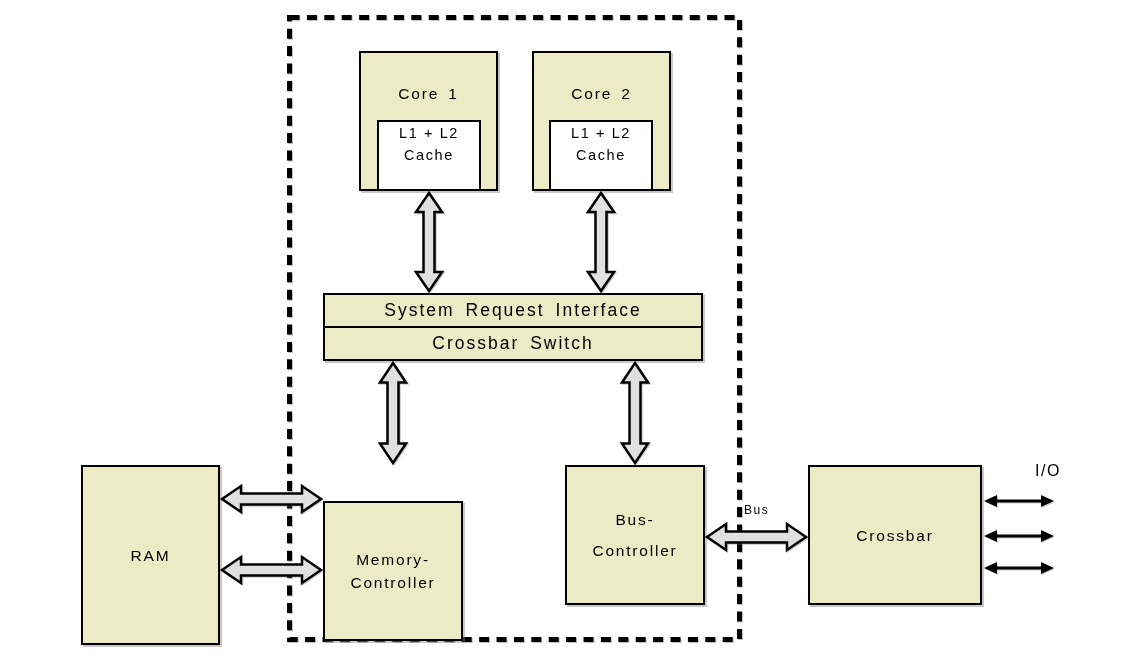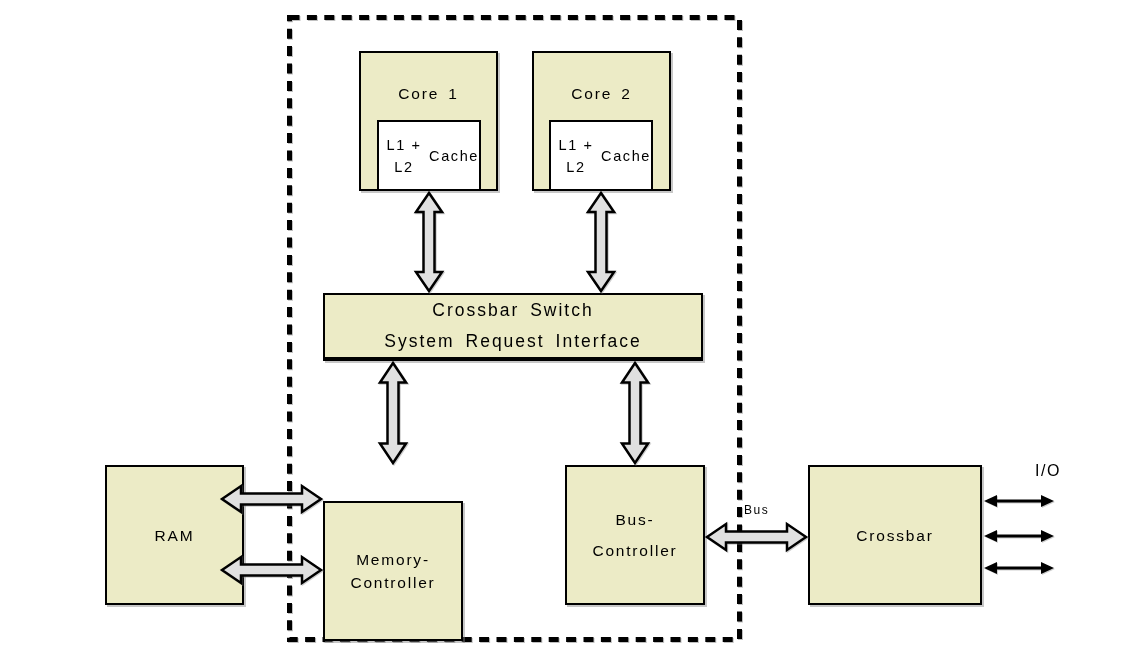--- a/index.html
+++ b/index.html
@@ -34,23 +34,22 @@
     word-spacing:3px;
     line-height:23px;
   }
   .box.top-label{justify-content:flex-start;padding-top:29px;}
   .cache{
     position:absolute;
     background:#FFFFFF;
     border:2px solid var(--outline);
     box-sizing:border-box;
     display:flex;
-    flex-direction:row;
+    flex-direction:column;
     align-items:center;
-    justify-content:center;
     text-align:center;
     font-size:14.5px;
     letter-spacing:1.6px;
     line-height:22px;
     z-index:3;
   }
   .switchbox{
     position:absolute;
     left:323px;top:293px;width:380px;height:68px;
     background:var(--box-fill);
@@ -100,29 +99,29 @@
 
   <div class="box top-label z2" style="left:532px;top:51px;width:139px;height:140px;">
     <div>Core 2</div>
   </div>
   <div class="cache" style="left:549px;top:120px;width:104px;height:71px;">
     <div>L1 + L2</div>
     <div>Cache</div>
   </div>
 
   <div class="switchbox">
+    <div class="switch-row first">
+      <span>System Request Interface</span>
+    </div>
     <div class="switch-row second">
       <span>Crossbar Switch</span>
     </div>
-    <div class="switch-row first">
-      <span>System Request Interface</span>
-    </div>
   </div>
 
-  <div class="box z2" style="left:81px;top:465px;width:139px;height:140px;margin-left:24px;">
+  <div class="box z2" style="left:81px;top:465px;width:139px;height:180px;">
     <div>RAM</div>
   </div>
 
   <div class="box z2" style="left:323px;top:465px;width:140px;height:140px;margin-top:36px;">
     <div>Memory-</div>
     <div>Controller</div>
   </div>
 
   <div class="box z2" style="left:565px;top:465px;width:140px;height:140px;gap:8px;">
     <div>Bus-</div>

